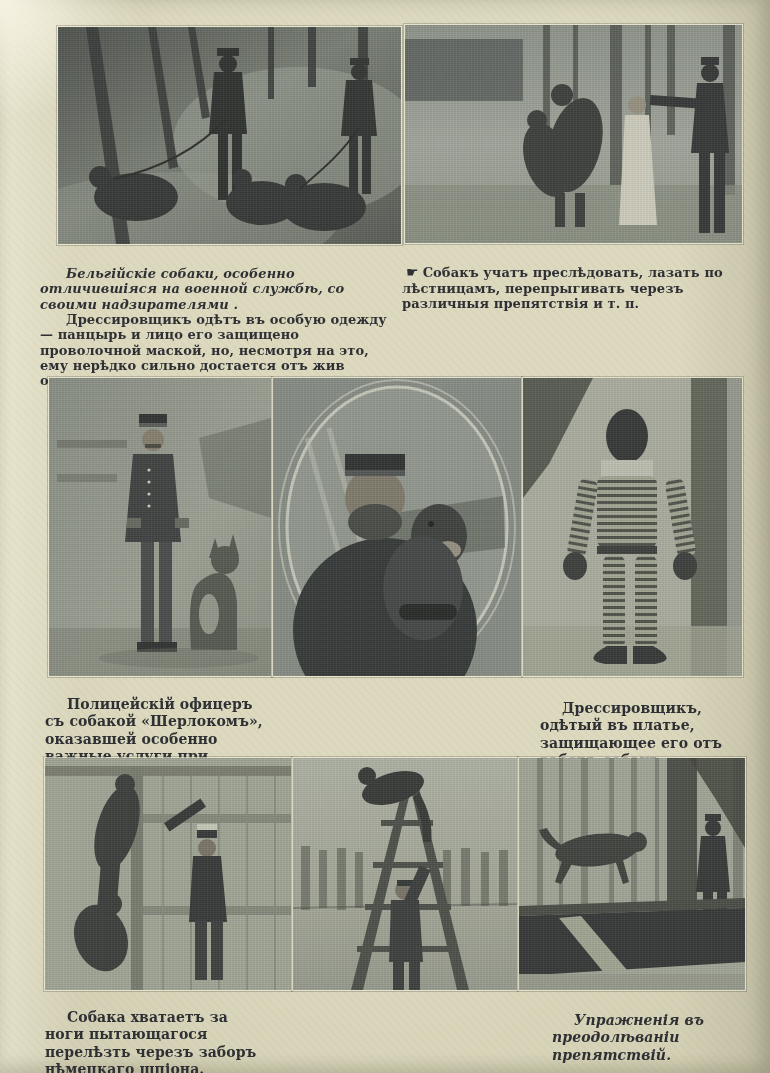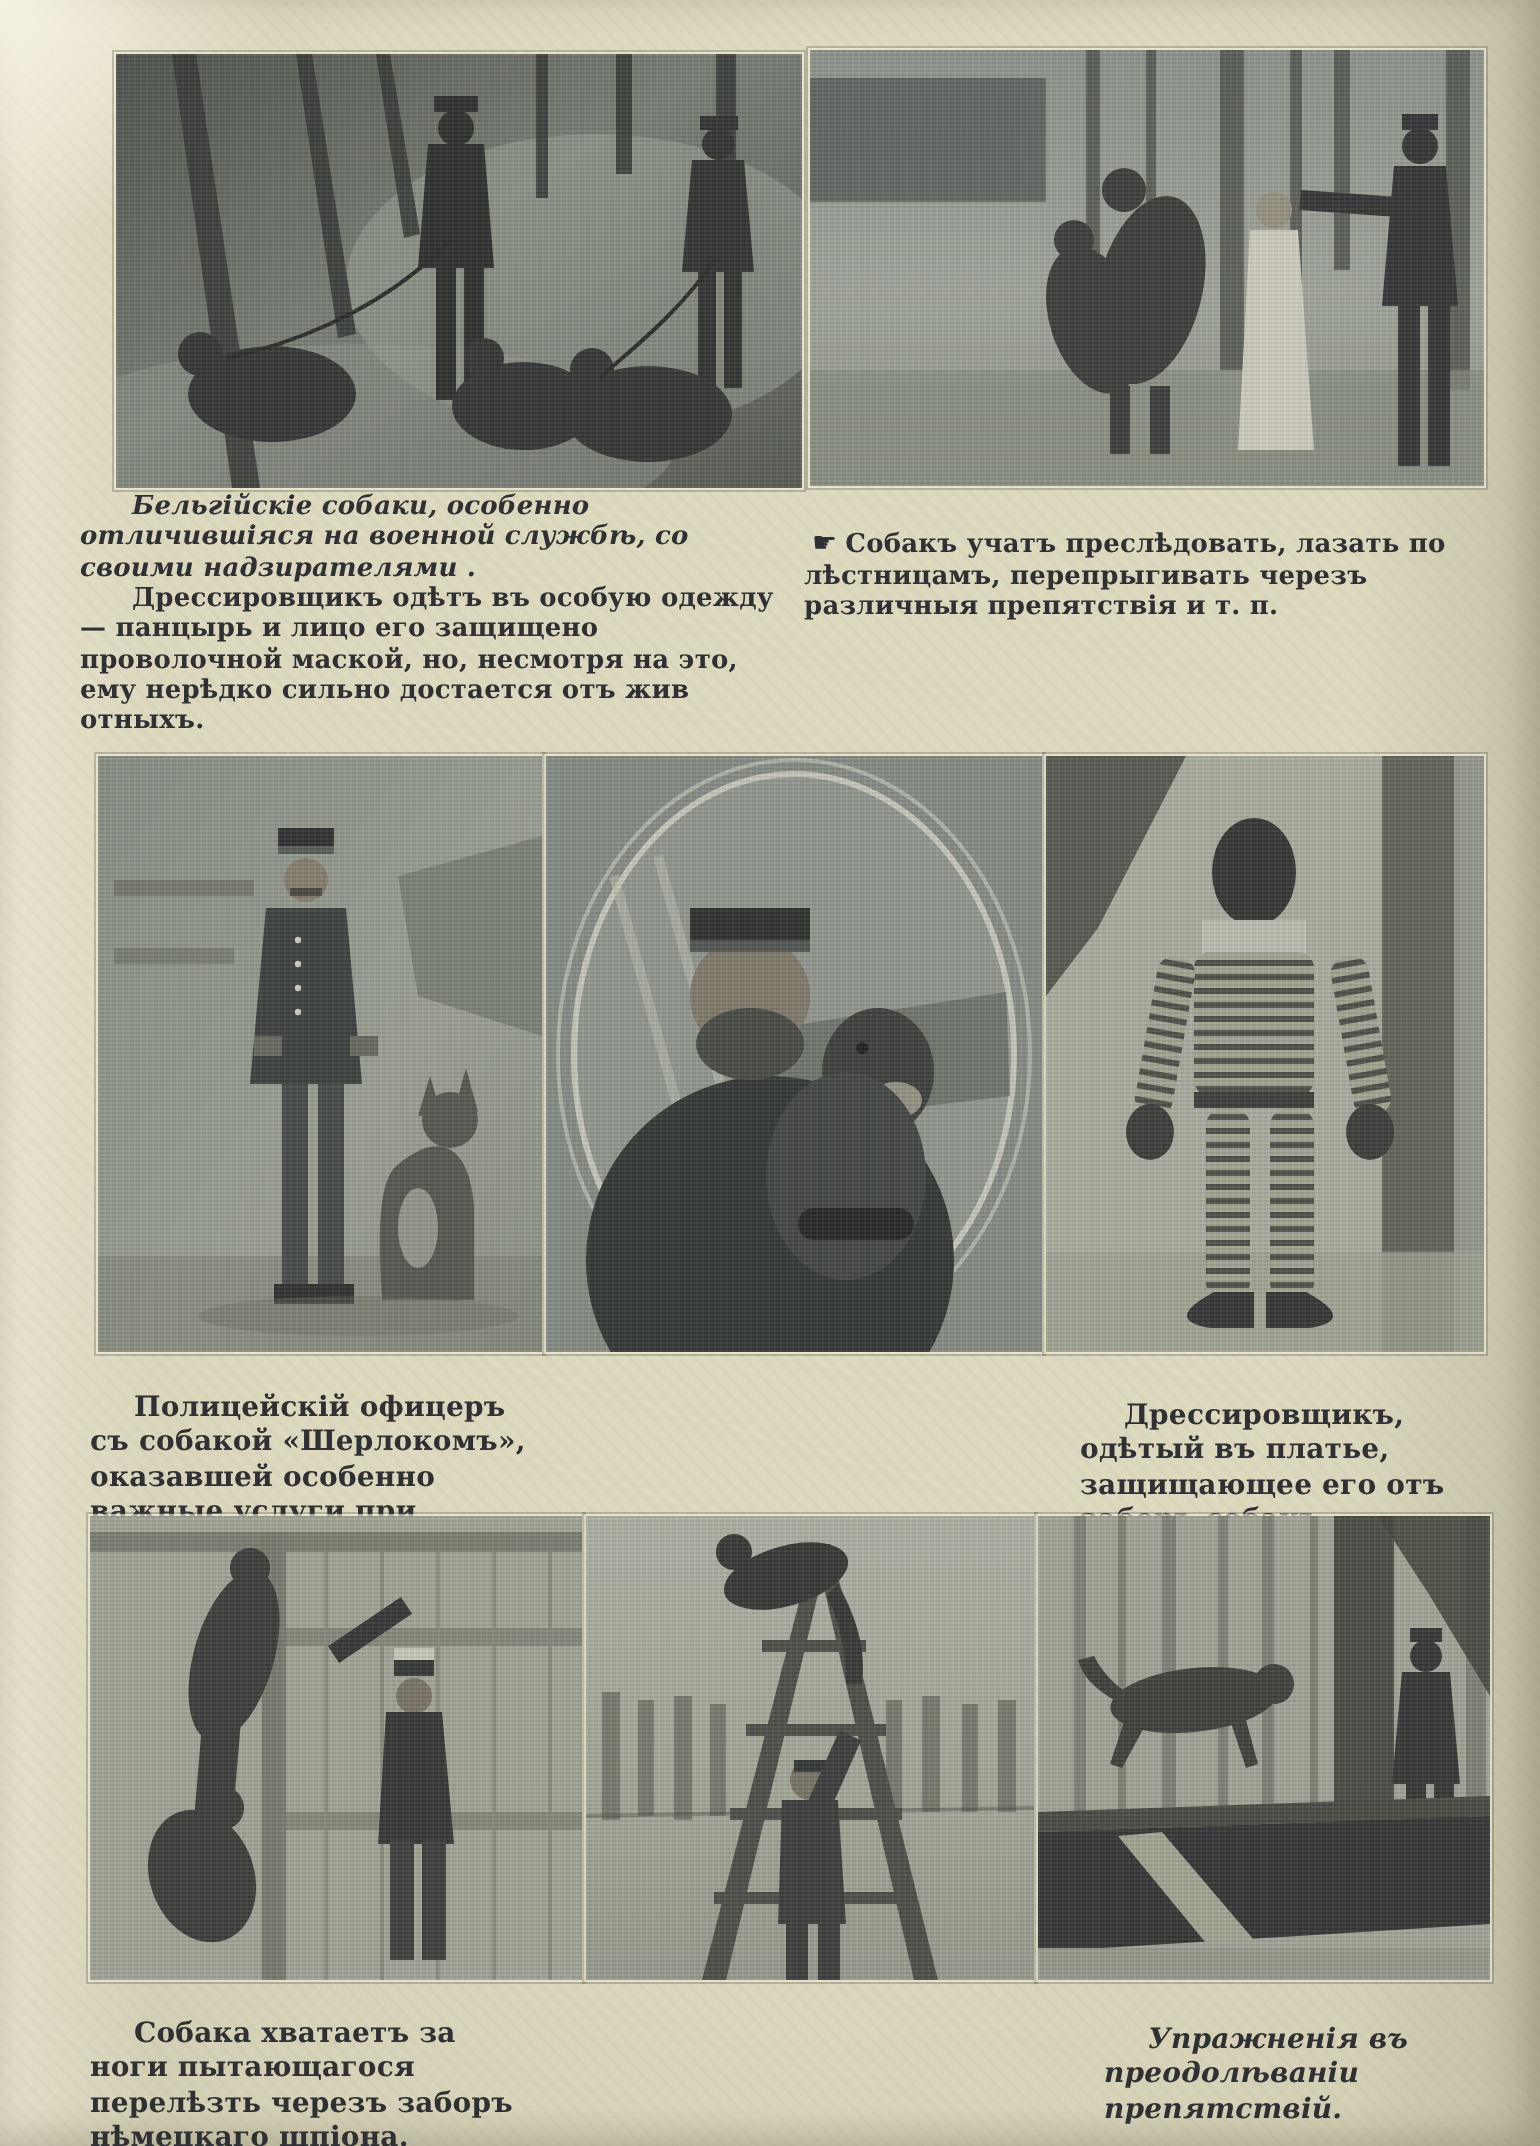--- a/index.html
+++ b/index.html
@@ -120,21 +120,21 @@
         <rect x="296" y="32" width="18" height="8"></rect>
         <circle cx="305" cy="48" r="9"></circle>
         <path d="M292,58 h26 l6,70 h-38 z"></path>
         <rect x="245" y="72" width="56" height="10" transform="rotate(4 273 77)"></rect>
         <rect x="294" y="128" width="11" height="80"></rect>
         <rect x="309" y="128" width="11" height="80"></rect>
       </g>
     </svg>
   </div>
 
-  <div class="col" style="left:40px;top:246px;width:352px">
+  <div class="col" style="left:40px;top:266px;width:352px">
     <p class="ital">Бельгійскіе собаки, особенно отличившіяся на военной службѣ, со своими надзирателями .</p>
     <p>Дрессировщикъ одѣтъ въ особую одежду — панцырь и лицо его защищено проволочной маской, но, несмотря на это, ему нерѣдко сильно достается отъ жив отныхъ.</p>
   </div>
 
   <div class="col" style="left:402px;top:260px;width:346px">
     <p class="gap manic"><span class="manicule">☛</span><span>Собакъ учатъ преслѣдовать, лазать по лѣстницамъ, перепрыгивать черезъ различныя препятствія и т. п.</span></p>
   </div>
 
   <div class="photo" style="left:48px;top:377px;width:222px;height:298px" title="Police officer standing beside the sitting dog Sherlock">
     <svg viewBox="0 0 222 298" preserveAspectRatio="none">

